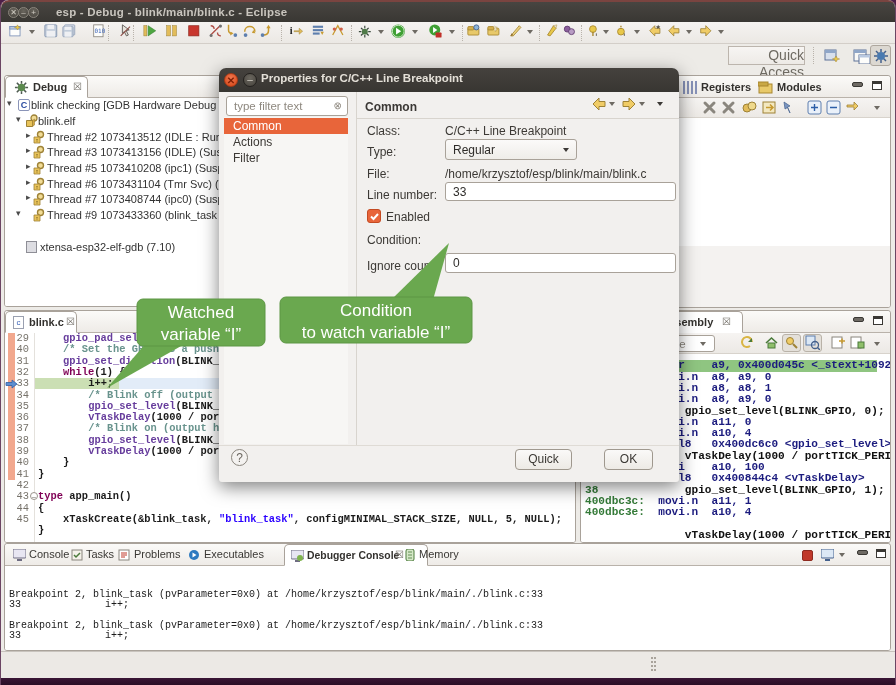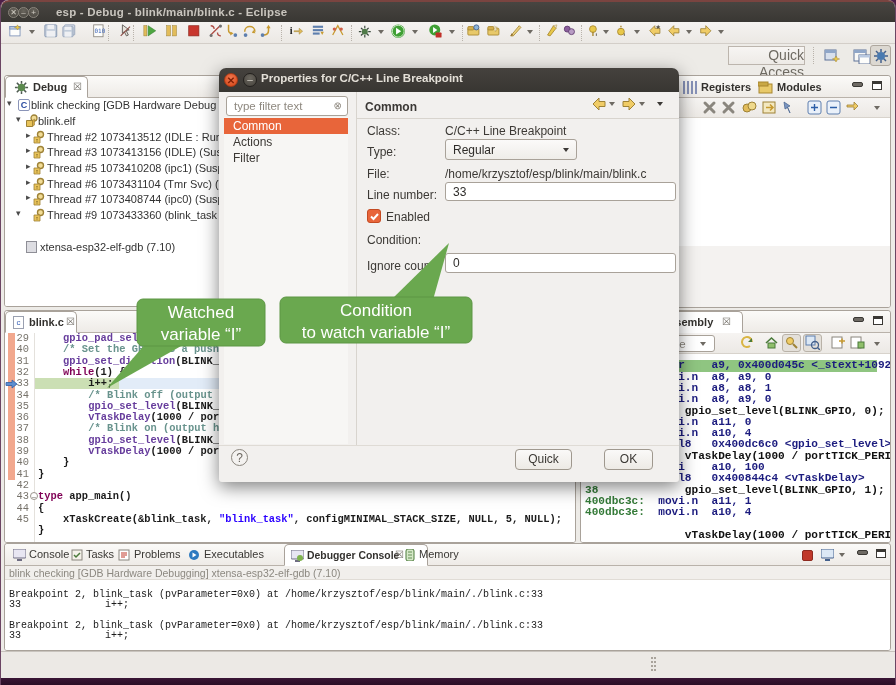--- a/index.html
+++ b/index.html
@@ -498,21 +498,20 @@
  <svg style="position:absolute;left:816px;top:5px" width="13" height="12" viewBox="0 0 13 12">
         <rect x="0" y="0" width="13" height="9" rx="1" fill="#DCE8F5" stroke="#44608C"></rect>
         <rect x="4" y="10" width="5" height="2" fill="#44608C"></rect>
       </svg>
  <span class="caret" style="left:834px;top:9px;position:absolute"></span>
  <div class="minmax" style="left:852px">
         <span style="position:absolute;left:0;top:1px;width:11px;height:5px;border:1px solid #3A3834;background:#6E6A64;border-radius:2px"></span>
         <span style="position:absolute;left:19px;top:0px;width:10px;height:9px;border:1px solid #3A3834;border-top:3px solid #3A3834;background:#fff"></span>
       </div>
 
- <div style="position:absolute;left:0;top:22px;width:100%;height:14px;background:#F1EFEC;border-bottom:1px solid #E0DCD6;font-size:10.5px;color:#8C8880;padding:1px 0 0 4px">blink checking [GDB Hardware Debugging] xtensa-esp32-elf-gdb (7.10)</div>
  <div style="position:absolute;left:0;top:36px;width:100%;height:70px;background:#fff">
         <div class="con" style="left:4px;top:9.5px">Breakpoint 2, blink_task (pvParameter=0x0) at /home/krzysztof/esp/blink/main/./blink.c:33</div>
         <div class="con" style="left:4px;top:20.0px">33              i++;</div>
         <div class="con" style="left:4px;top:40.5px">Breakpoint 2, blink_task (pvParameter=0x0) at /home/krzysztof/esp/blink/main/./blink.c:33</div>
         <div class="con" style="left:4px;top:51.0px">33              i++;</div>
       </div>
 </div>
 <div style="position:absolute;left:0px;top:651px;width:896px;height:27px;background:#ECE9E5;border-top:1px solid #C8C3BD"></div>
 <div style="position:absolute;left:650px;top:657px;width:5px;height:14px;border-left:2px dotted #A9A39B;border-right:2px dotted #A9A39B"></div>
 <div style="position:absolute;left:0px;top:678px;width:896px;height:7px;background:linear-gradient(#3A1535,#2A0E26)"></div>

